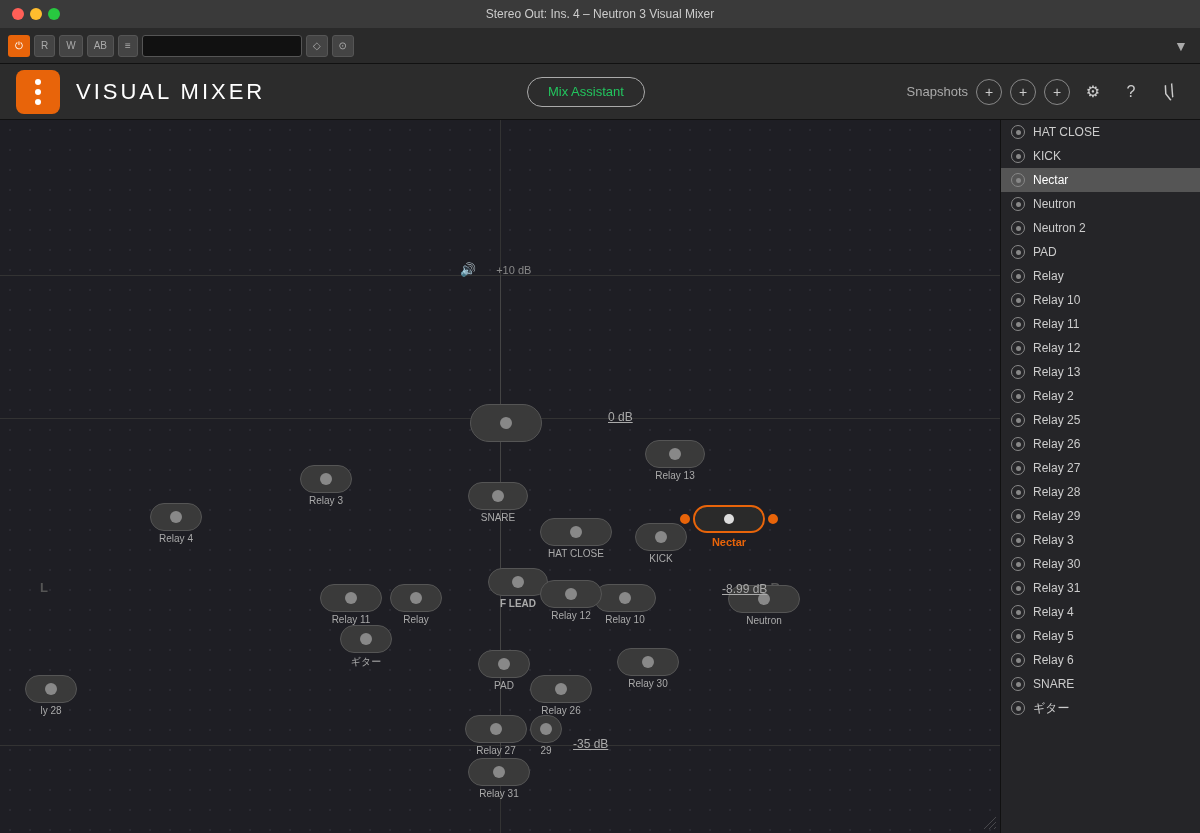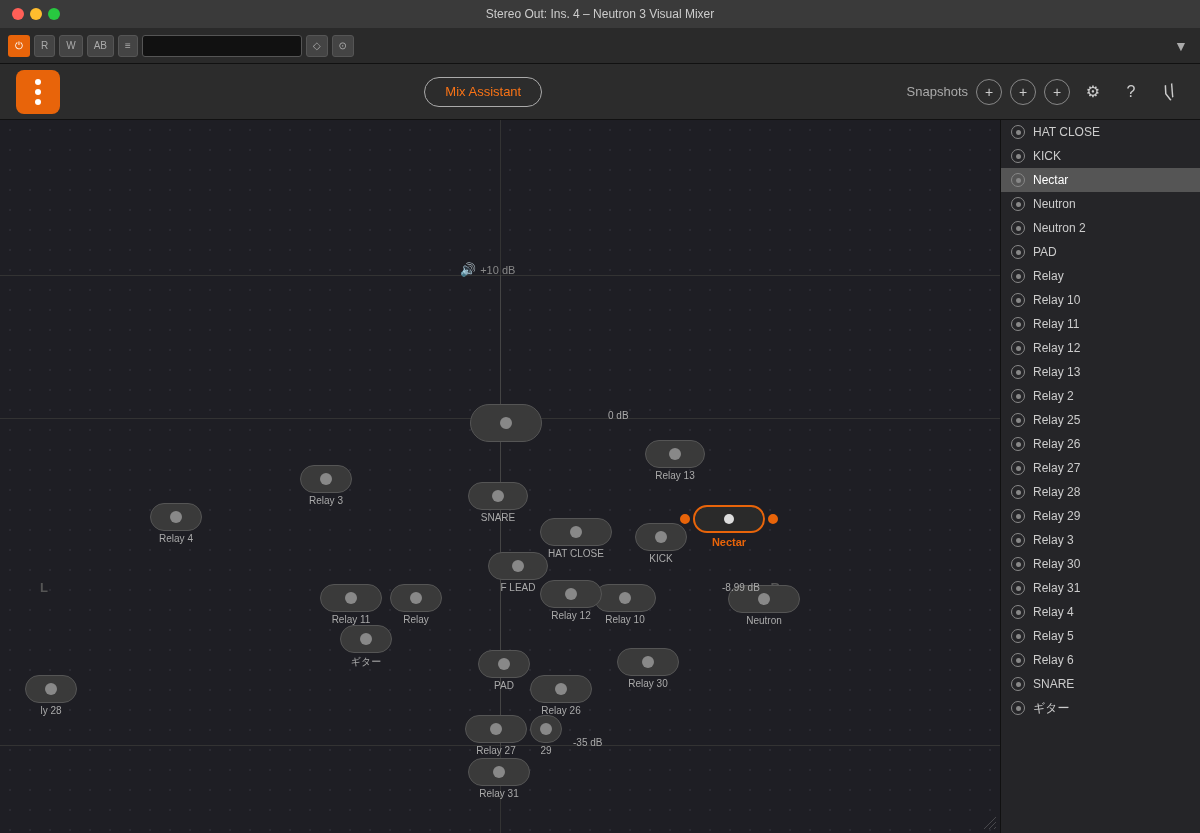--- a/index.html
+++ b/index.html
@@ -141,21 +141,21 @@
       flex: 1;
       display: flex;
       justify-content: center;
     }
     .mix-assistant-btn {
       height: 30px;
       padding: 0 20px;
       background: transparent;
       border: 1.5px solid #aaa;
       border-radius: 15px;
-      color: #f97316;
+      color: #22c55e;
       font-size: 13px;
       cursor: pointer;
     }
     .plugin-header-right {
       display: flex;
       align-items: center;
       gap: 8px;
     }
     .snapshots-label {
       color: #aaa;
@@ -355,22 +355,23 @@
       position: absolute;
       color: #555;
       font-size: 13px;
       font-weight: bold;
     }
 
     
     .db-value-label {
       position: absolute;
       color: #aaa;
-      font-size: 10px;
+      font-size: 12px;
       white-space: nowrap;
+      text-decoration: underline;
     }
 
     
     .resize-handle {
       position: absolute;
       bottom: 4px;
       right: 4px;
       width: 12px;
       height: 12px;
       cursor: se-resize;
@@ -413,20 +414,21 @@
 </div>
 
 <div class="plugin-header">
   <div class="plugin-logo">
     <div class="plugin-logo-dots">
       <div class="plugin-logo-dot"></div>
       <div class="plugin-logo-dot"></div>
       <div class="plugin-logo-dot"></div>
     </div>
   </div>
+  <h1 class="plugin-title">VISUAL MIXER</h1>
   <div class="plugin-header-center">
     <button class="mix-assistant-btn">Mix Assistant</button>
   </div>
   <div class="plugin-header-right">
     <span class="snapshots-label">Snapshots</span>
     <div class="snap-btn">+</div>
     <div class="snap-btn">+</div>
     <div class="snap-btn">+</div>
     <div class="header-icon-btn">⚙</div>
     <div class="header-icon-btn">?</div>
@@ -436,21 +438,21 @@
 
 <div class="main-content">
 
   <div class="mixer-canvas" id="mixer-canvas">
 
     <div class="center-line"></div>
 
     <div class="db-line" style="top: 155px;"></div>
     <div class="speaker-marker" style="top: 142px; left: 460px;">
       <span>🔊</span>
-      <span style="color:#888; font-size:11px;">+10 dB</span>
+      <span style="color:#888; font-size:11px;margin-left:16px;">+10 dB</span>
     </div>
 
     <div class="db-line" style="top: 298px;"></div>
     <div class="db-value-label" style="top: 290px; left: 608px;">0 dB</div>
 
     <div class="db-line" style="top: 625px;"></div>
     <div class="db-value-label" style="top: 617px; left: 573px;">-35 dB</div>
 
     <div class="lr-marker" style="left: 40px; top: 460px;">L</div>
     <div class="lr-marker" style="right: 220px; top: 460px;">R</div>
@@ -487,21 +489,21 @@
             <div class="channel-pill-inner"></div>
           </div>
           <div class="channel-label">HAT CLOSE</div>
         </div>
         <div class="channel-node" style="left: 635px; top: 403px;">
           <div class="channel-pill" style="width: 52px; height: 28px;">
             <div class="channel-pill-inner"></div>
           </div>
           <div class="channel-label">KICK</div>
         </div>
-        <div class="channel-node" style="left: 488px; top: 432px;">
+        <div class="channel-node" style="left: 488px; top: 448px; font-weight: bold;">
           <div class="channel-pill" style="width: 60px; height: 28px;">
             <div class="channel-pill-inner"></div>
           </div>
           <div class="channel-label">F LEAD</div>
         </div>
         <div class="channel-node" style="left: 594px; top: 464px;">
           <div class="channel-pill" style="width: 62px; height: 28px;">
             <div class="channel-pill-inner"></div>
           </div>
           <div class="channel-label">Relay 10</div>

